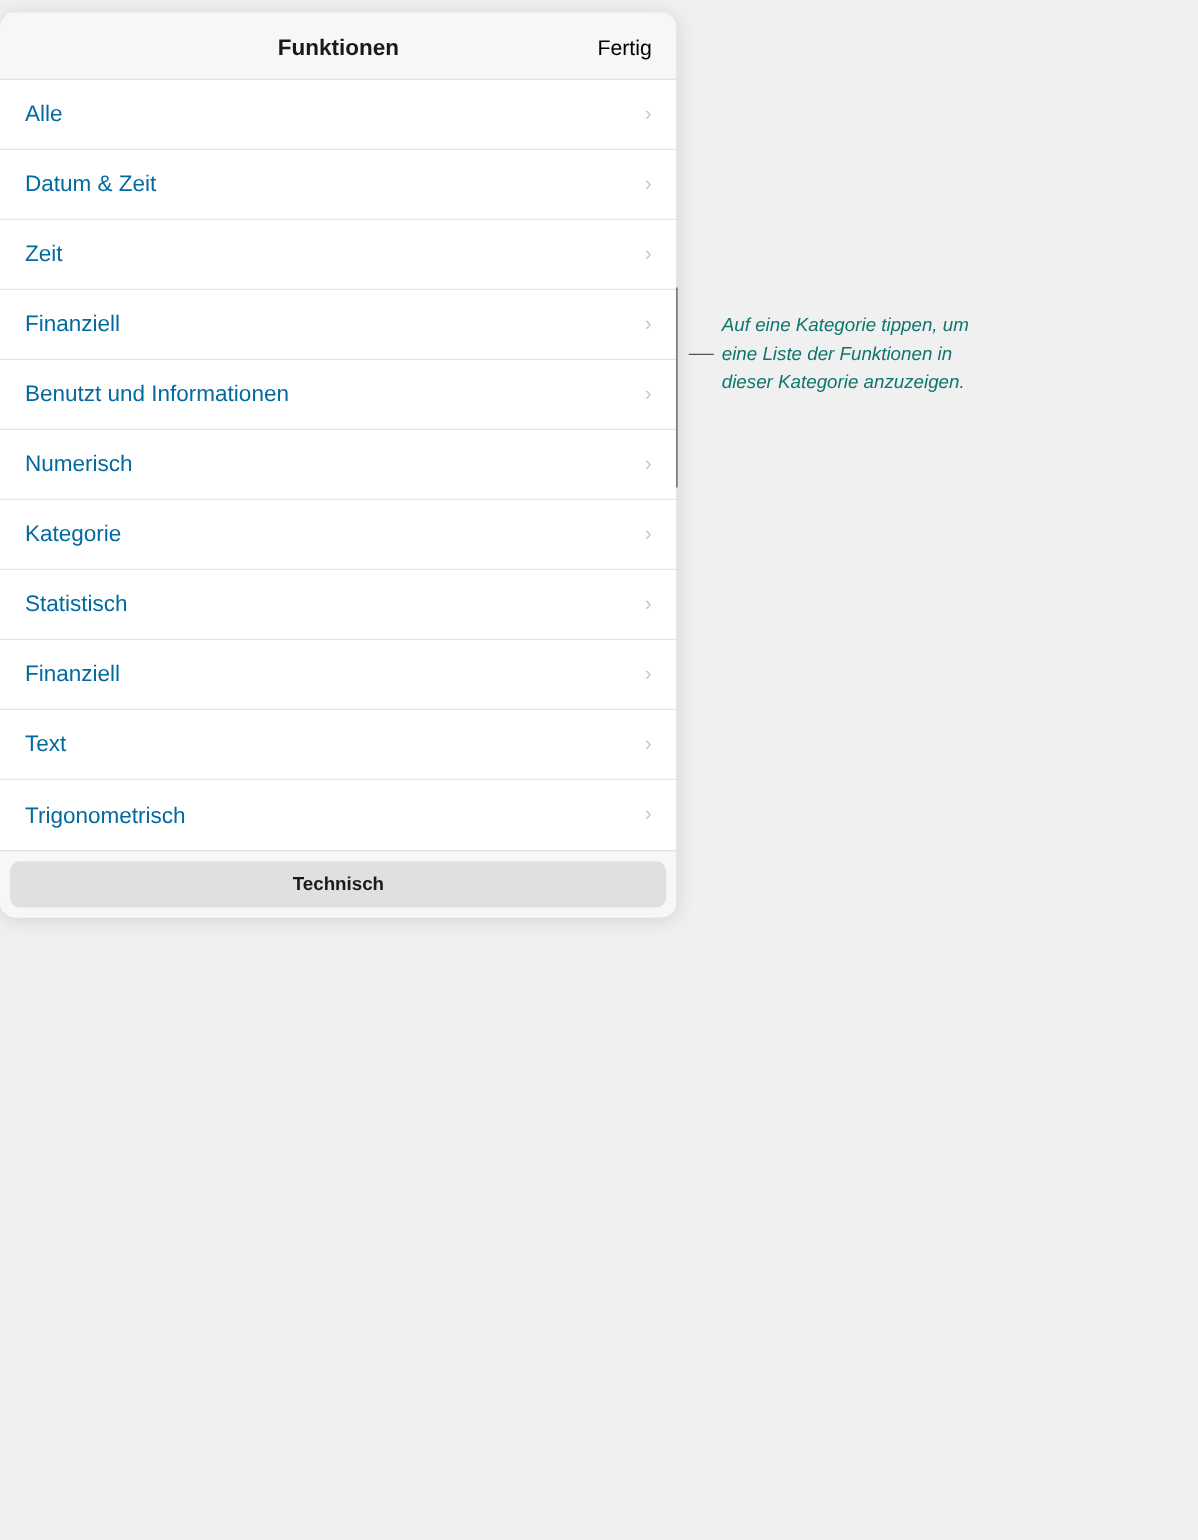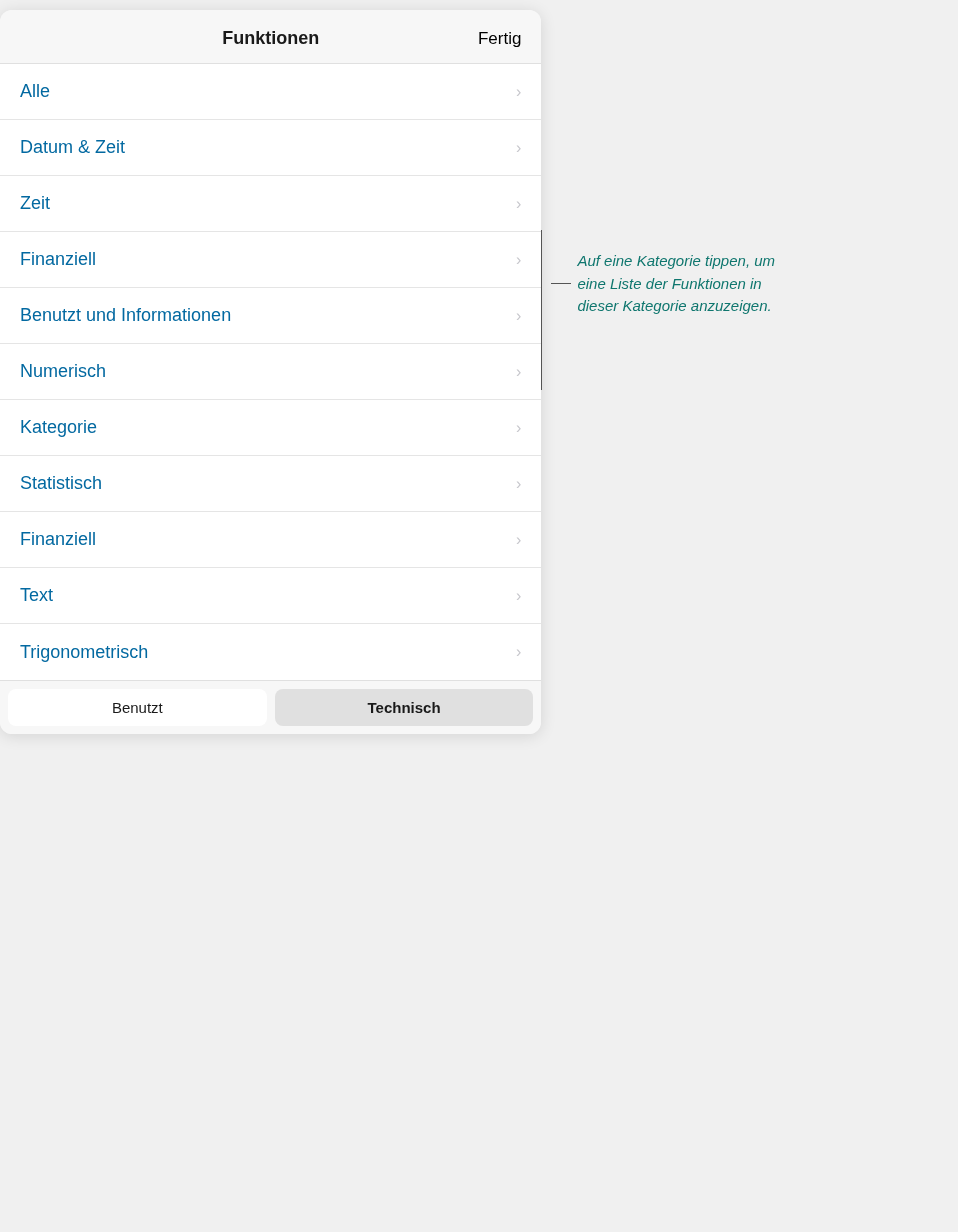--- a/index.html
+++ b/index.html
@@ -250,21 +250,20 @@
           <span class="list-item-label">Text</span>
           <span class="chevron-icon">›</span>
         </div>
         <div class="list-item">
           <span class="list-item-label">Trigonometrisch</span>
           <span class="chevron-icon">›</span>
         </div>
       </div>
 
     <div class="bottom-tabs">
-      <button class="tab-button tab-benutzt">Benutzt</button>
       <button class="tab-button tab-kategorien">Technisch</button>
     </div>
 
   </div>
 
   <div class="annotations" style="position:relative;width:320px;">
 
     <div class="vertical-line"></div>
 
     <div class="annotation-top">

